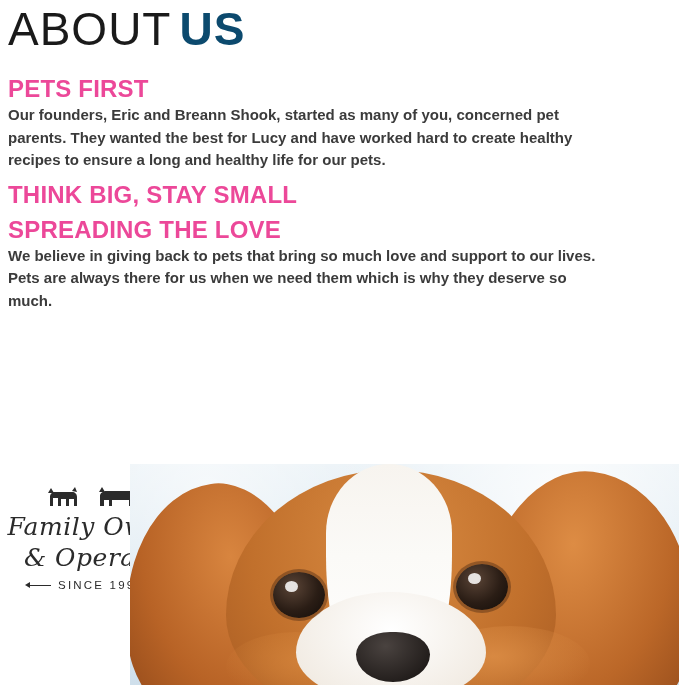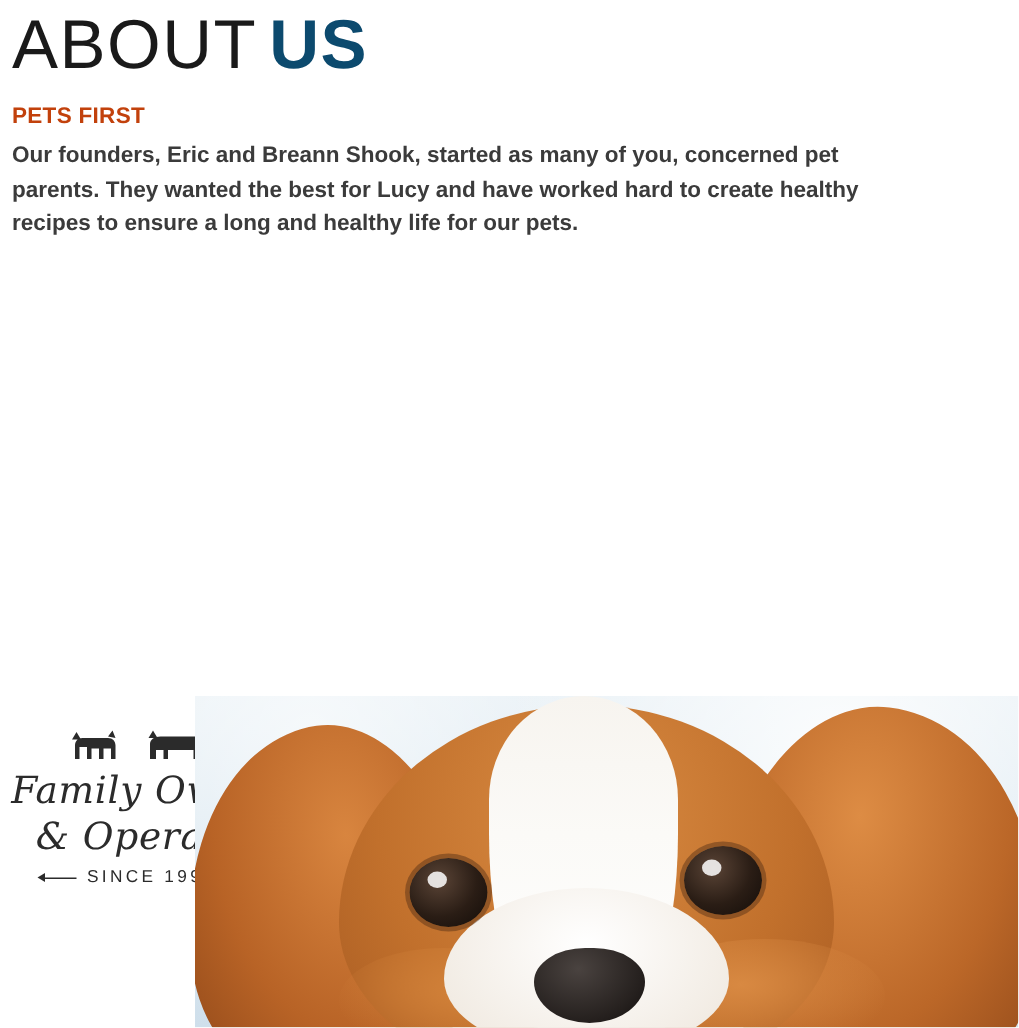--- a/index.html
+++ b/index.html
@@ -43,25 +43,25 @@
   }
 
   
   .content {
     padding: 8px 8px 0 8px;
   }
   .section {
     margin-bottom: 11px;
   }
   .section h2 {
-    color: #c2410c;
-    font-size: 15px;
+    color: #ec4899;
+    font-size: 24px;
     font-weight: 700;
     letter-spacing: 0.2px;
-    margin: 0 0 3px 0;
+    margin: 11px 0 3px 0;
     line-height: 24px;
   }
   .section p {
     color: #3b3b3b;
     font-size: 15px;
     line-height: 22.5px;
     margin: 0;
     max-width: 605px;
     font-weight: 700;
   }
@@ -241,26 +241,29 @@
   </h1>
 
   <div class="content">
 
     <div class="section">
       <h2>PETS FIRST</h2>
       <p>Our founders, Eric and Breann Shook, started as many of you, concerned pet parents. They wanted the best for Lucy and have worked hard to create healthy recipes to ensure a long and healthy life for our pets.</p>
     </div>
 
     <div class="section">
+      <h2>THINK BIG, STAY SMALL</h2>
     </div>
 
     <div class="section">
     </div>
 
     <div class="section">
+      <h2>SPREADING THE LOVE</h2>
+      <p>We believe in giving back to pets that bring so much love and support to our lives. Pets are always there for us when we need them which is why they deserve so much.</p>
     </div>
 
   </div>
 
   <div class="bottom">
 
     <div class="badge">
       <div class="pets">
         <svg width="118" height="22" viewBox="0 0 118 22">
           <path d="M8 20 L8 11 C8 8 10 6 13 6 L30 6 C33 6 35 8 35 11 L35 20 L32 20 L32 13 L27 13 L27 20 L24 20 L24 13 L19 13 L19 20 L16 20 L16 12 L11 12 L11 20 Z M6 7 L9 2 L12 7 Z M30 5 L33 1 L35 6 Z" fill="#2b2b2b"></path>

